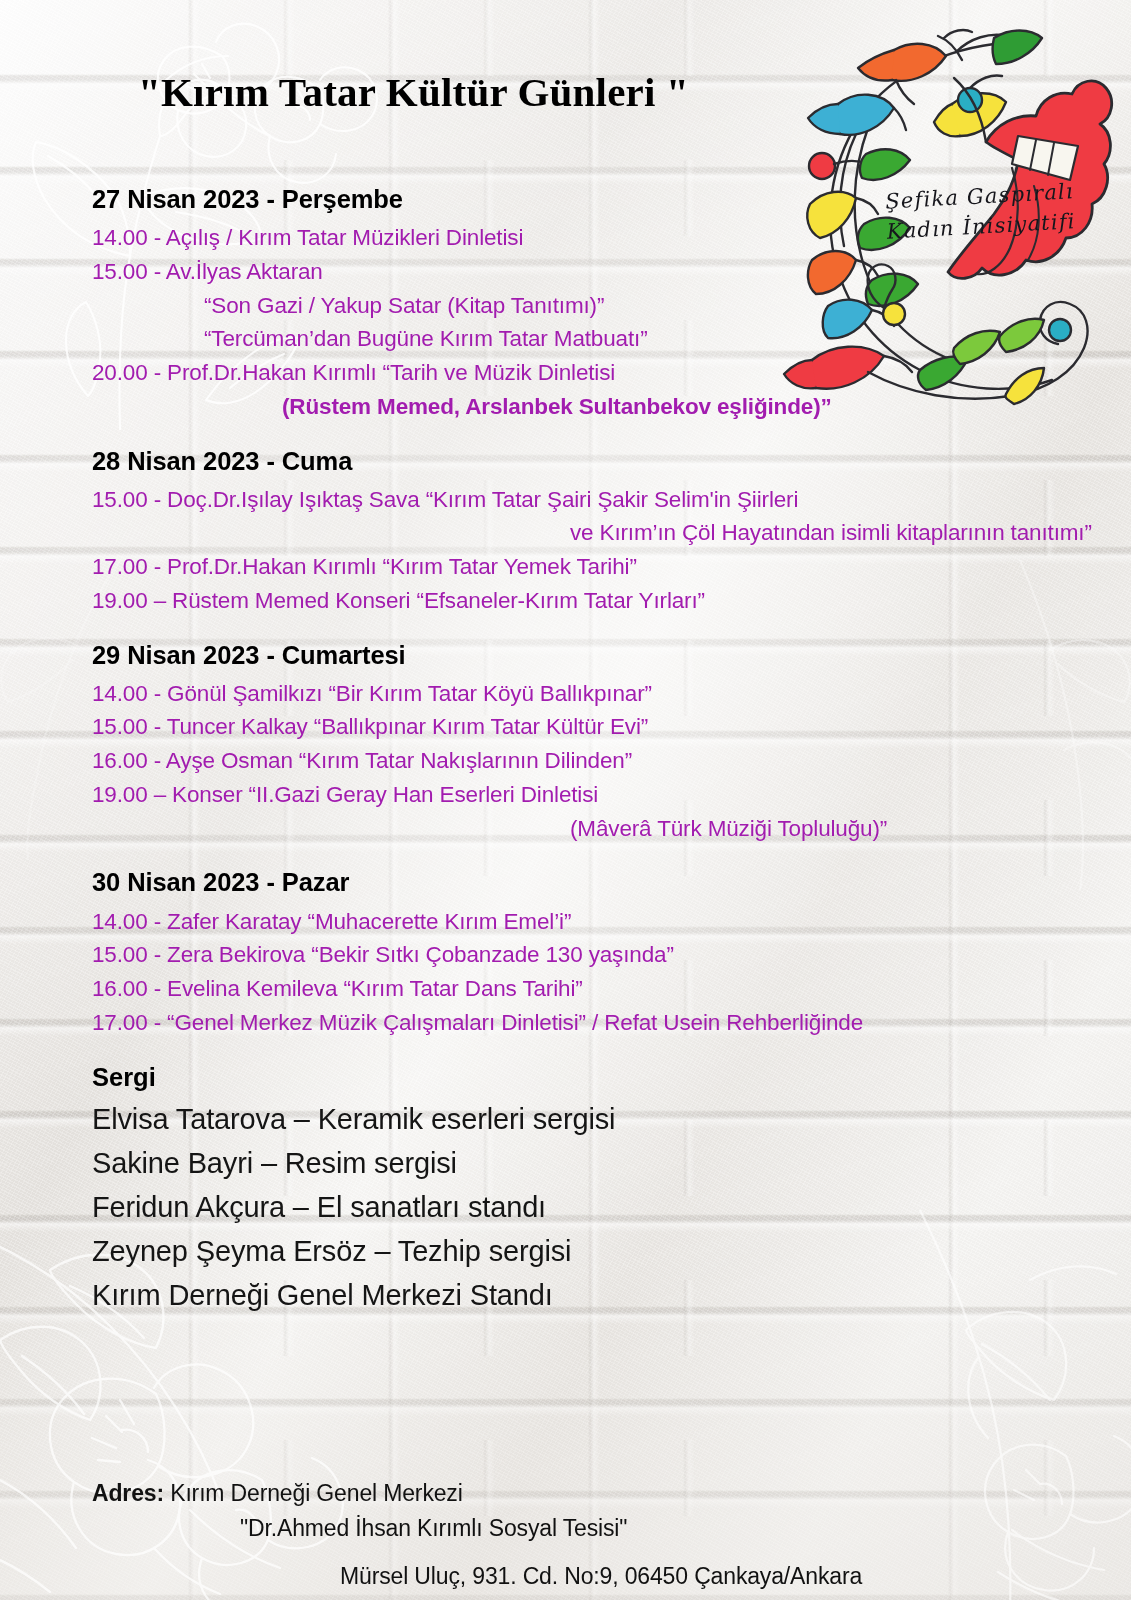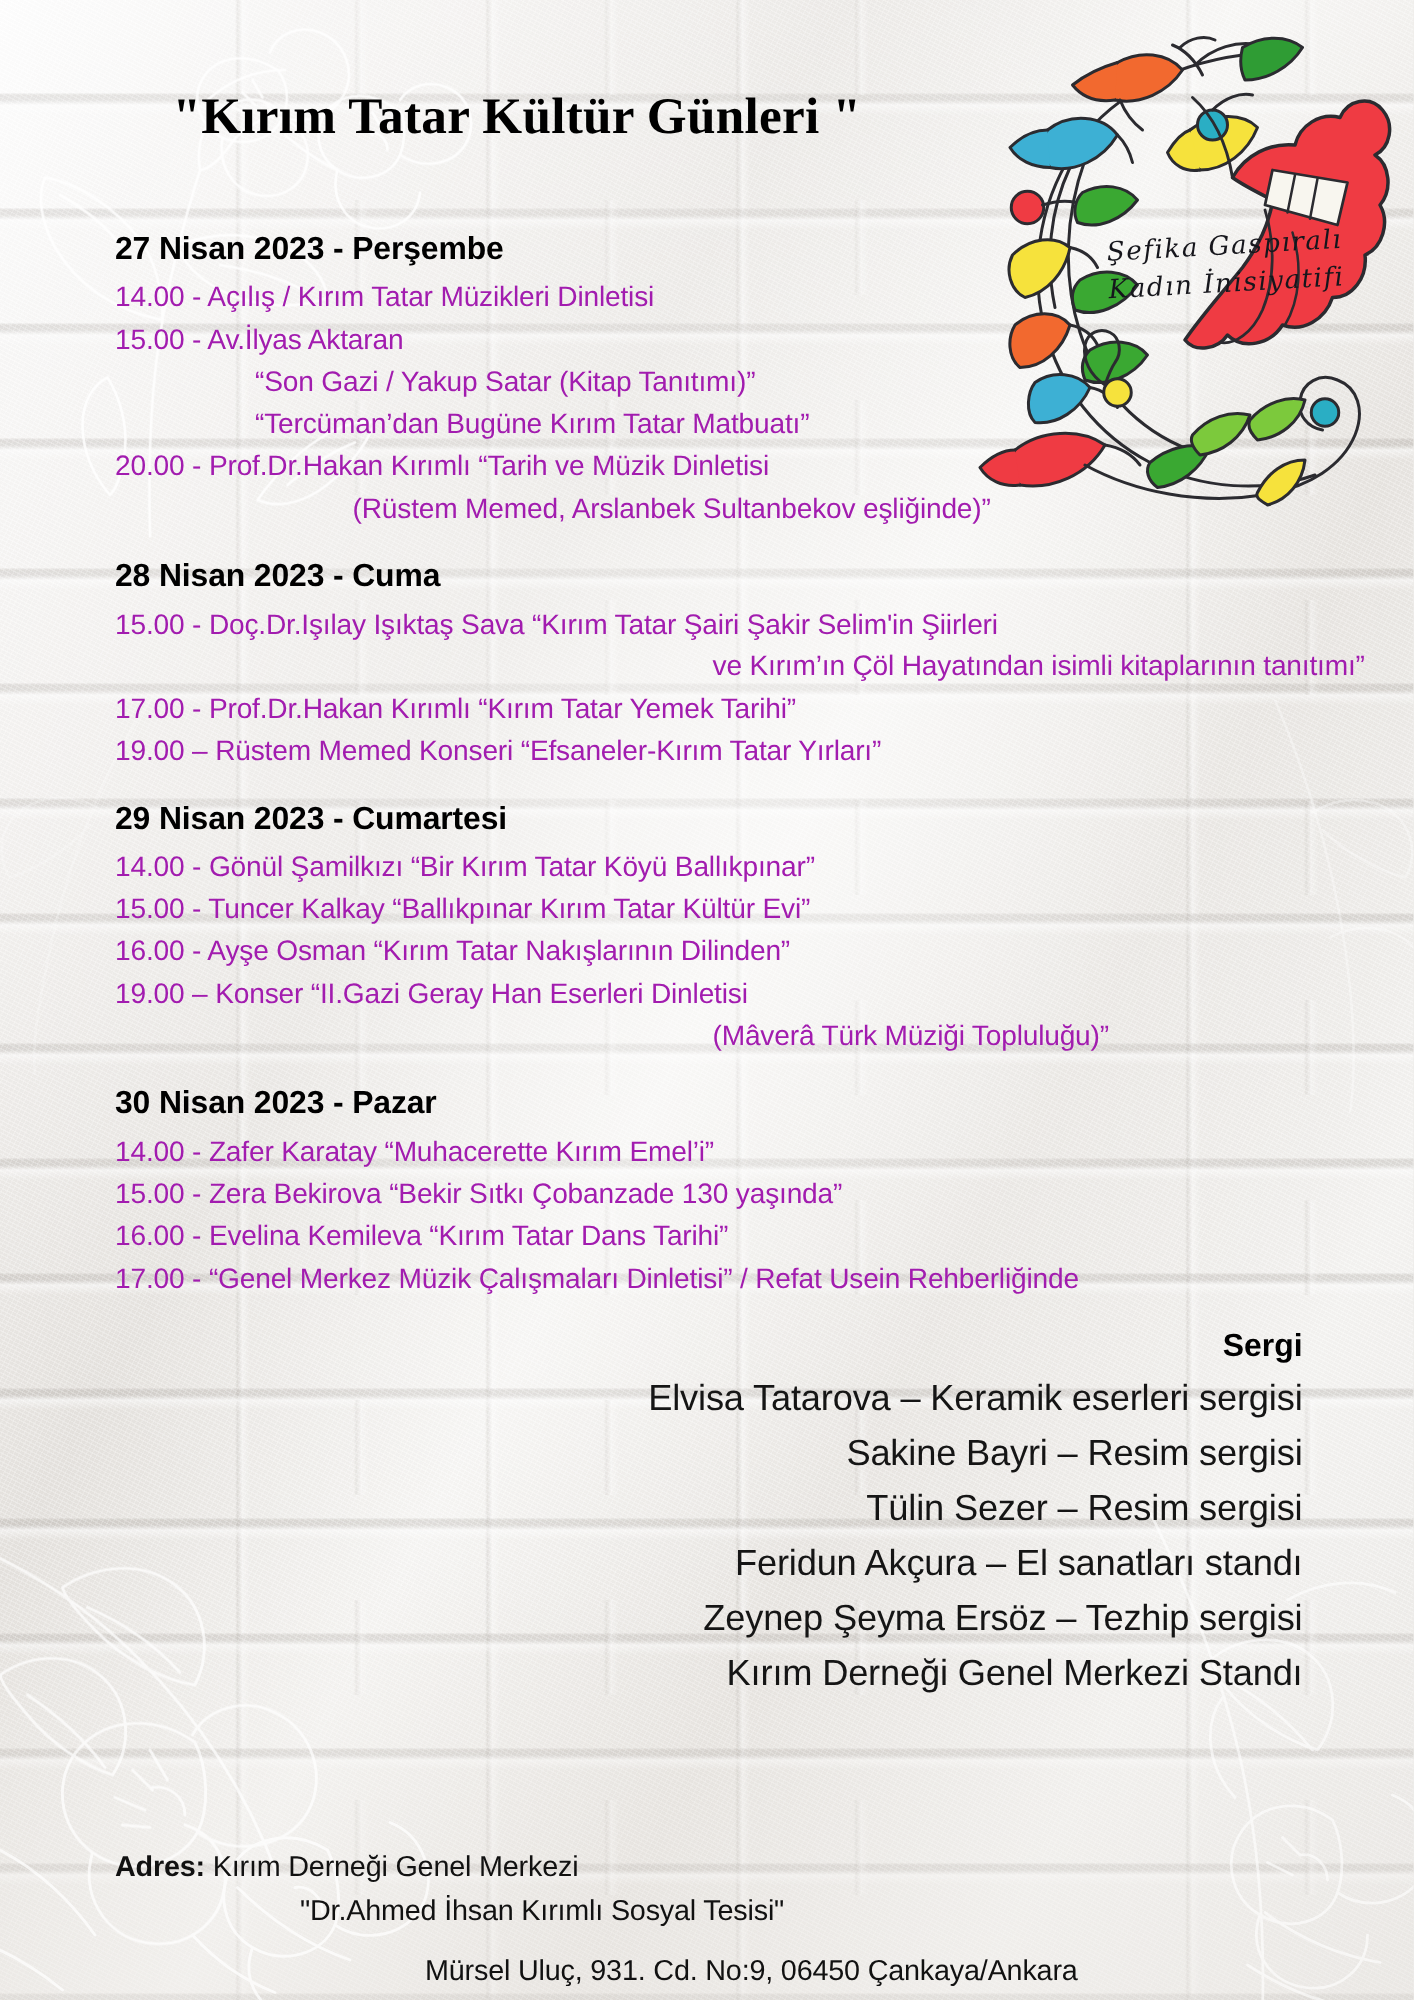--- a/index.html
+++ b/index.html
@@ -126,23 +126,23 @@
   }
   .ev{
     font-size:22.5px;
     line-height:1.50;
     color:#a21caf;
     letter-spacing:-.15px;
     white-space:nowrap;
   }
   .ev.ind1{padding-left:112px;}
   .ev.ind3{padding-left:478px;}
-  .ev.ind4{padding-left:190px;}
-
-  .sergi{margin-top:16px;text-align:right;}
+  .ev.ind4{padding-left:190px;font-weight:bold;}
+
+  .sergi{margin-top:16px;}
   .sergi-head{
     font-weight:700;font-size:25.5px;color:#000;margin-bottom:5px;line-height:1.18;
   }
   .sergi-item{
     font-size:29px;line-height:1.52;color:#151515;letter-spacing:-.15px;white-space:nowrap;
   }
 
   .adres{
     position:absolute;left:92px;top:1476px;width:980px;color:#111;
   }
@@ -404,21 +404,20 @@
           <div class="day-head">30 Nisan 2023 - Pazar</div>
           <div class="ev">14.00 - Zafer Karatay “Muhacerette Kırım Emel’i”</div>
           <div class="ev">15.00 - Zera Bekirova “Bekir Sıtkı Çobanzade 130 yaşında”</div>
           <div class="ev">16.00 - Evelina Kemileva “Kırım Tatar Dans Tarihi”</div>
           <div class="ev">17.00 - “Genel Merkez Müzik Çalışmaları Dinletisi” / Refat Usein Rehberliğinde</div>
         </div>
         <div class="day sergi">
           <div class="sergi-head">Sergi</div>
           <div class="sergi-item">Elvisa Tatarova – Keramik eserleri sergisi</div>
           <div class="sergi-item">Sakine Bayri – Resim sergisi</div>
-          <div class="sergi-item">Tülin Sezer – Resim sergisi</div>
           <div class="sergi-item">Feridun Akçura – El sanatları standı</div>
           <div class="sergi-item">Zeynep Şeyma Ersöz – Tezhip sergisi</div>
           <div class="sergi-item">Kırım Derneği Genel Merkezi Standı</div>
         </div>
       </div>
 
     <div class="adres">
       <div class="adres-l1">
         <b>Adres:</b><span> Kırım Derneği Genel Merkezi</span>
       </div>

